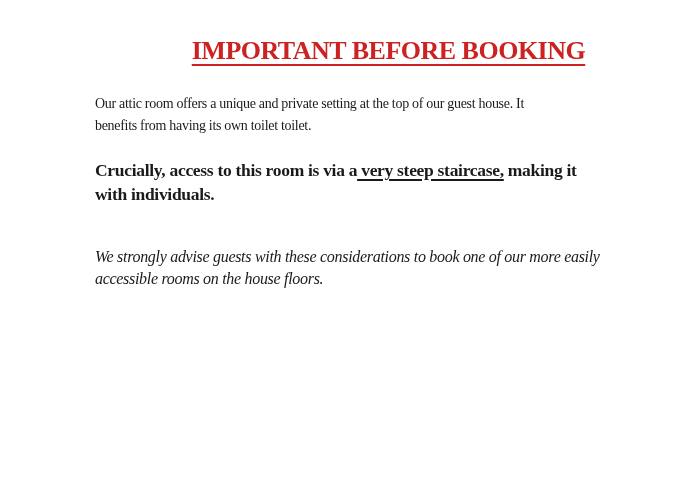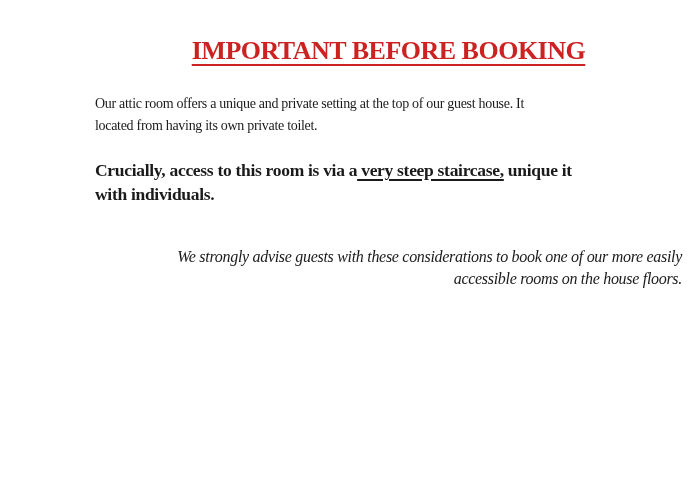--- a/index.html
+++ b/index.html
@@ -56,39 +56,38 @@
     text-decoration: underline;
     text-decoration-thickness: 1.5px;
     text-underline-offset: 3px;
   }
   .advice {
     margin-top: 40px;
     font-size: 16px;
     font-style: italic;
     line-height: 22px;
     letter-spacing: -0.3px;
-    text-align: right;
   }
 </style>
 </head>
 <body>
 
 <div class="page">
 
   <h1 class="heading">
     <span class="heading-text">IMPORTANT BEFORE BOOKING</span>
   </h1>
 
   <p class="para intro">
     <span class="line">Our attic room offers a unique and private setting at the top of our guest house. It</span>
-    <span class="line">located from having its own private toilet.</span>
+    <span class="line">benefits from having its own toilet toilet.</span>
   </p>
 
   <p class="para warning">
-    <span class="line"><span>Crucially, access to this room is via a</span><span class="underlined"> very steep staircase,</span><span> unique it</span></span>
+    <span class="line"><span>Crucially, access to this room is via a</span><span class="underlined"> very steep staircase,</span><span> making it</span></span>
     <span class="line">with individuals.</span>
   </p>
 
   <p class="para advice">
     <span class="line">We strongly advise guests with these considerations to book one of our more easily</span>
     <span class="line">accessible rooms on the house floors.</span>
   </p>
 
 </div>
 

